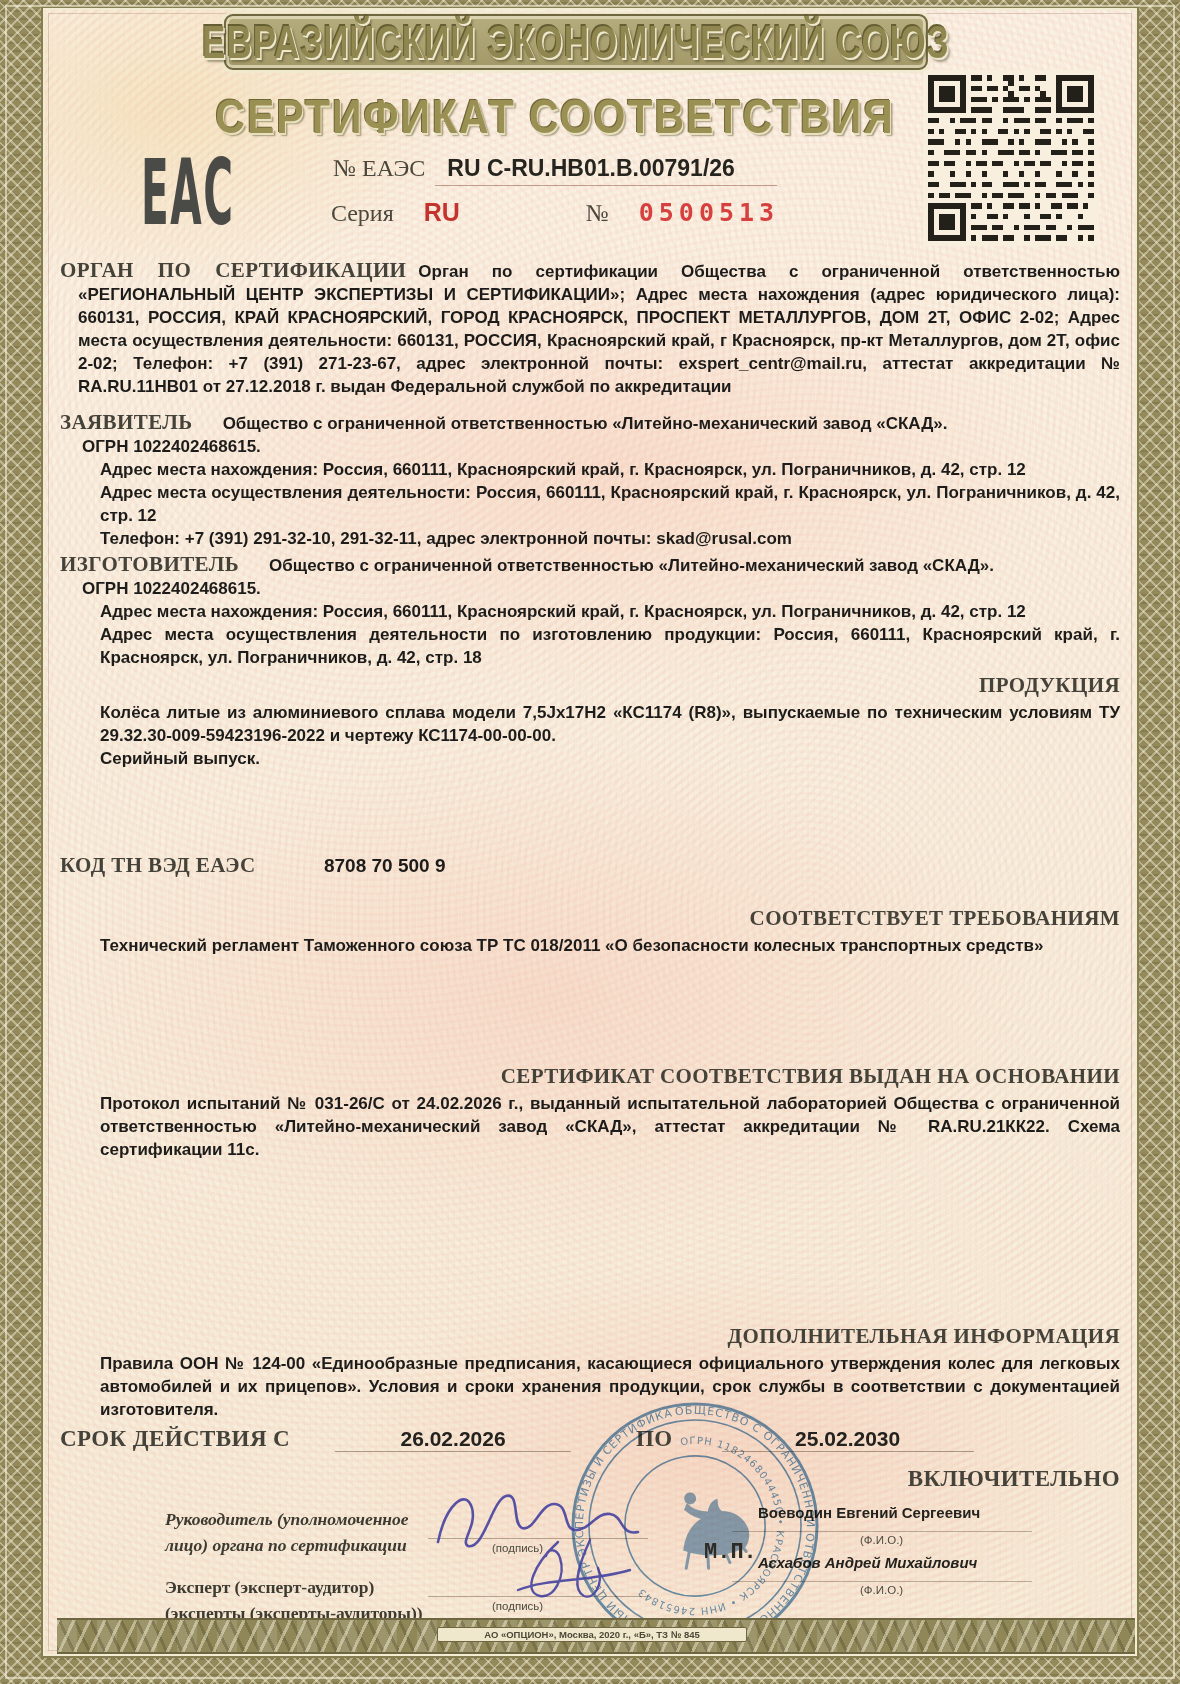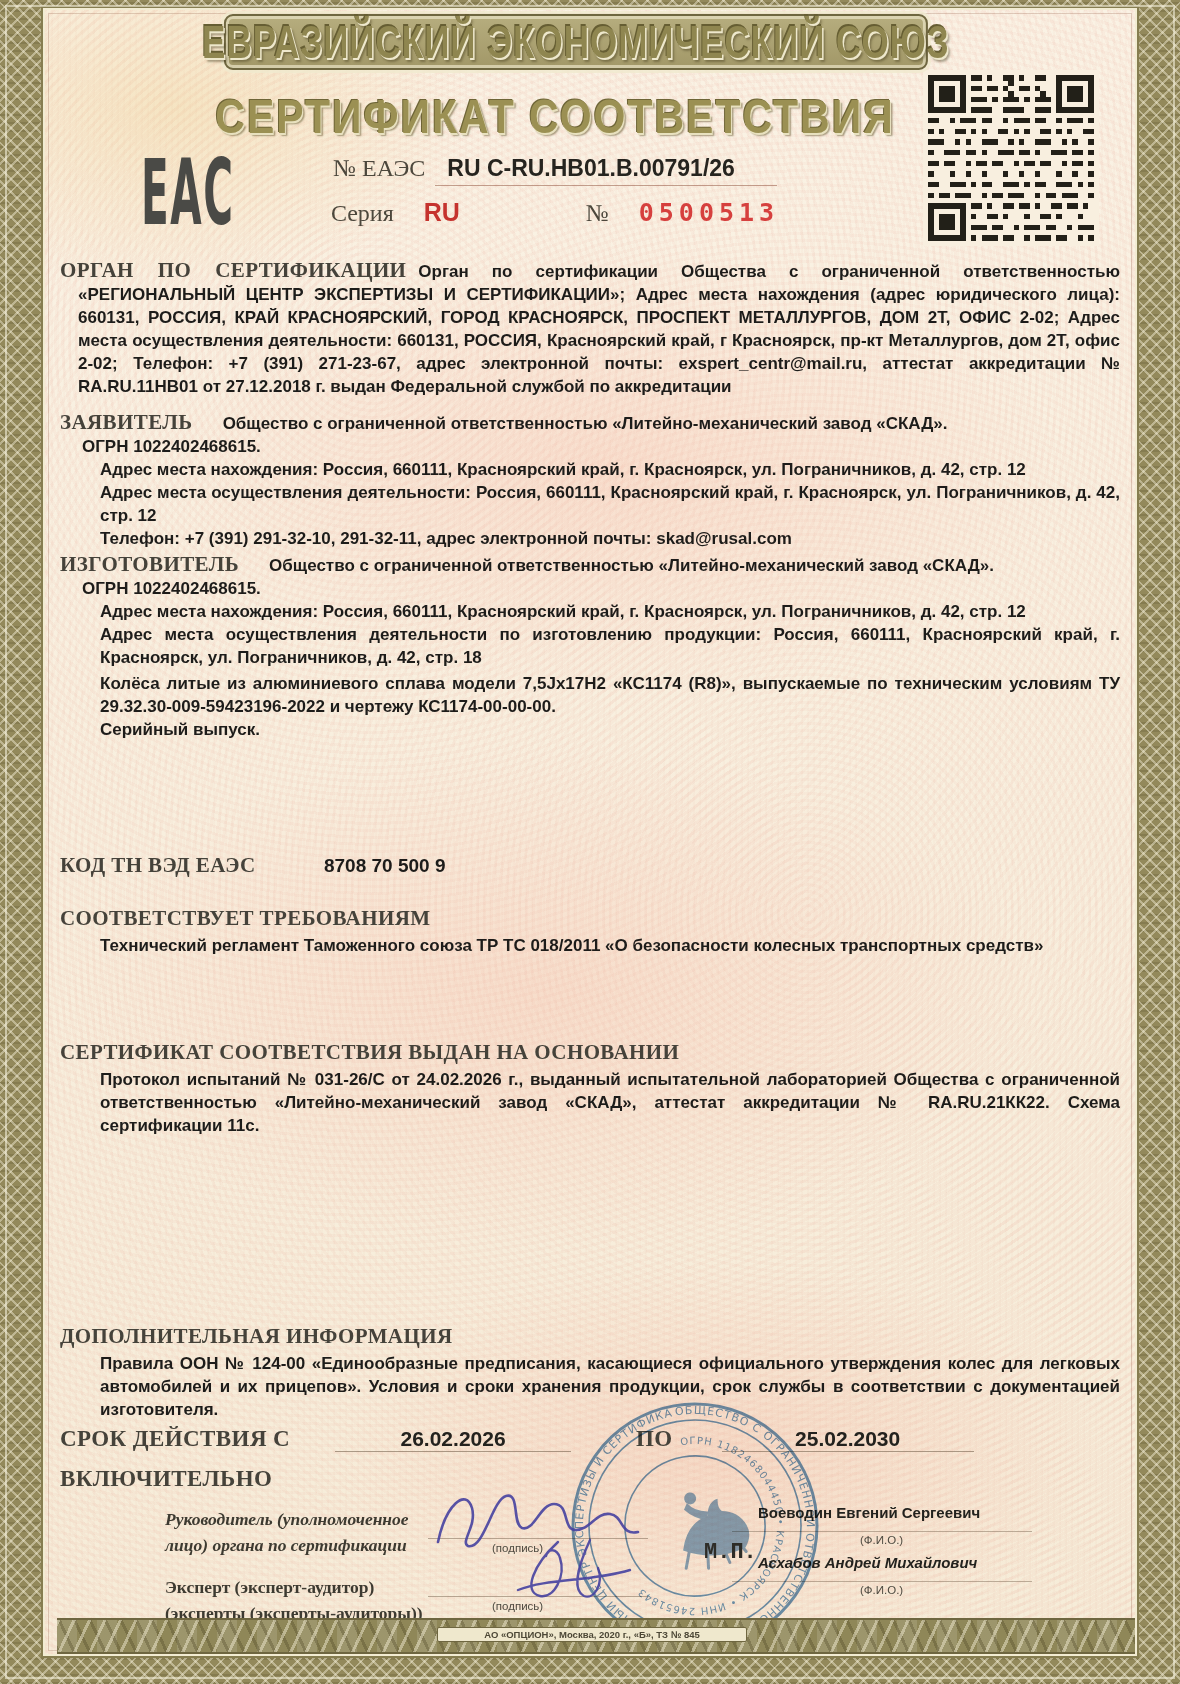--- a/index.html
+++ b/index.html
@@ -62,21 +62,21 @@
     display:inline-block;font-weight:700;font-size:23px;color:#26241f;margin-left:10px;
     border-bottom:1.5px solid rgba(150,90,70,.55);padding:0 42px 3px 12px;
   }
   .series-line{margin-top:12px;display:flex;justify-content:center;align-items:baseline;gap:30px;}
   .series-val{font-weight:700;font-size:25px;color:#c5332e;}
   .blank-label{margin-left:96px;}
   .blank-val{font-family:"DejaVu Sans Mono",monospace;font-weight:700;font-size:25px;letter-spacing:5px;color:#d6403e;}
 
   
   .section{position:absolute;left:15px;right:15px;}
-  .sec-label{font-family:"Liberation Serif",serif;font-weight:700;font-size:21px;color:#45423a;letter-spacing:.4px;}
+  .sec-label{font-family:"Liberation Serif",serif;font-weight:700;font-size:21px;color:#45423a;letter-spacing:.4px;text-align:right;}
   .sec-label.block{display:block;margin-bottom:4px;}
   .sec-label.big{font-size:23px;}
   .body-txt{font-weight:700;font-size:17px;line-height:1.35;color:#1d1c1a;}
   .just{text-align:justify;text-align-last:left;}
   .ind{padding-left:40px;}
   p.para{margin:0;}
   .hang-sm{padding-left:18px;text-indent:-18px;}
   .hang-sm .sec-label{margin-right:12px;}
   .lbl-gap{margin-right:30px;}
   .tnved-val{margin-left:64px;font-size:19px;}
@@ -226,35 +226,36 @@
   <div class="section" style="top:540px">
     <p class="para body-txt">
       <span class="sec-label lbl-gap">ИЗГОТОВИТЕЛЬ</span><span>Общество с ограниченной ответственностью «Литейно-механический завод «СКАД».</span>
     </p>
     <div class="body-txt" style="padding-left:22px">ОГРН 1022402468615.</div>
     <div class="body-txt ind">Адрес места нахождения: Россия, 660111, Красноярский край, г. Красноярск, ул. Пограничников, д. 42, стр. 12</div>
     <div class="body-txt ind just">Адрес места осуществления деятельности по изготовлению продукции: Россия, 660111, Красноярский край, г. Красноярск, ул. Пограничников, д. 42, стр. 18</div>
   </div>
 
   <div class="section" style="top:663px">
+    <div class="sec-label block">ПРОДУКЦИЯ</div>
     <div class="body-txt ind just">Колёса литые из алюминиевого сплава модели 7,5Jx17H2 «КС1174 (R8)», выпускаемые по техническим условиям ТУ 29.32.30-009-59423196-2022 и чертежу КС1174-00-00-00.</div>
     <div class="body-txt ind">Серийный выпуск.</div>
   </div>
 
   <div class="section" style="top:843px">
     <span class="sec-label">КОД ТН ВЭД ЕАЭС</span>
     <span class="body-txt tnved-val">8708 70 500 9</span>
   </div>
 
   <div class="section" style="top:896px">
     <div class="sec-label block">СООТВЕТСТВУЕТ ТРЕБОВАНИЯМ</div>
     <div class="body-txt ind just">Технический регламент Таможенного союза ТР ТС 018/2011 «О безопасности колесных транспортных средств»</div>
   </div>
 
-  <div class="section" style="top:1030px">
+  <div class="section" style="top:1054px">
     <div class="sec-label block">СЕРТИФИКАТ СООТВЕТСТВИЯ  ВЫДАН НА ОСНОВАНИИ</div>
     <div class="body-txt ind just">Протокол испытаний № 031-26/С от 24.02.2026 г., выданный испытательной лабораторией Общества с ограниченной ответственностью «Литейно-механический завод «СКАД», аттестат аккредитации № RA.RU.21КК22. Схема сертификации 11с.</div>
   </div>
 
   <div class="section" style="top:1314px">
     <div class="sec-label block">ДОПОЛНИТЕЛЬНАЯ ИНФОРМАЦИЯ</div>
     <div class="body-txt ind just">Правила ООН № 124-00 «Единообразные предписания, касающиеся официального утверждения колес для легковых автомобилей и их прицепов». Условия и сроки хранения продукции, срок службы в соответствии с документацией изготовителя.</div>
   </div>
 
   <div class="section" style="top:1416px">

